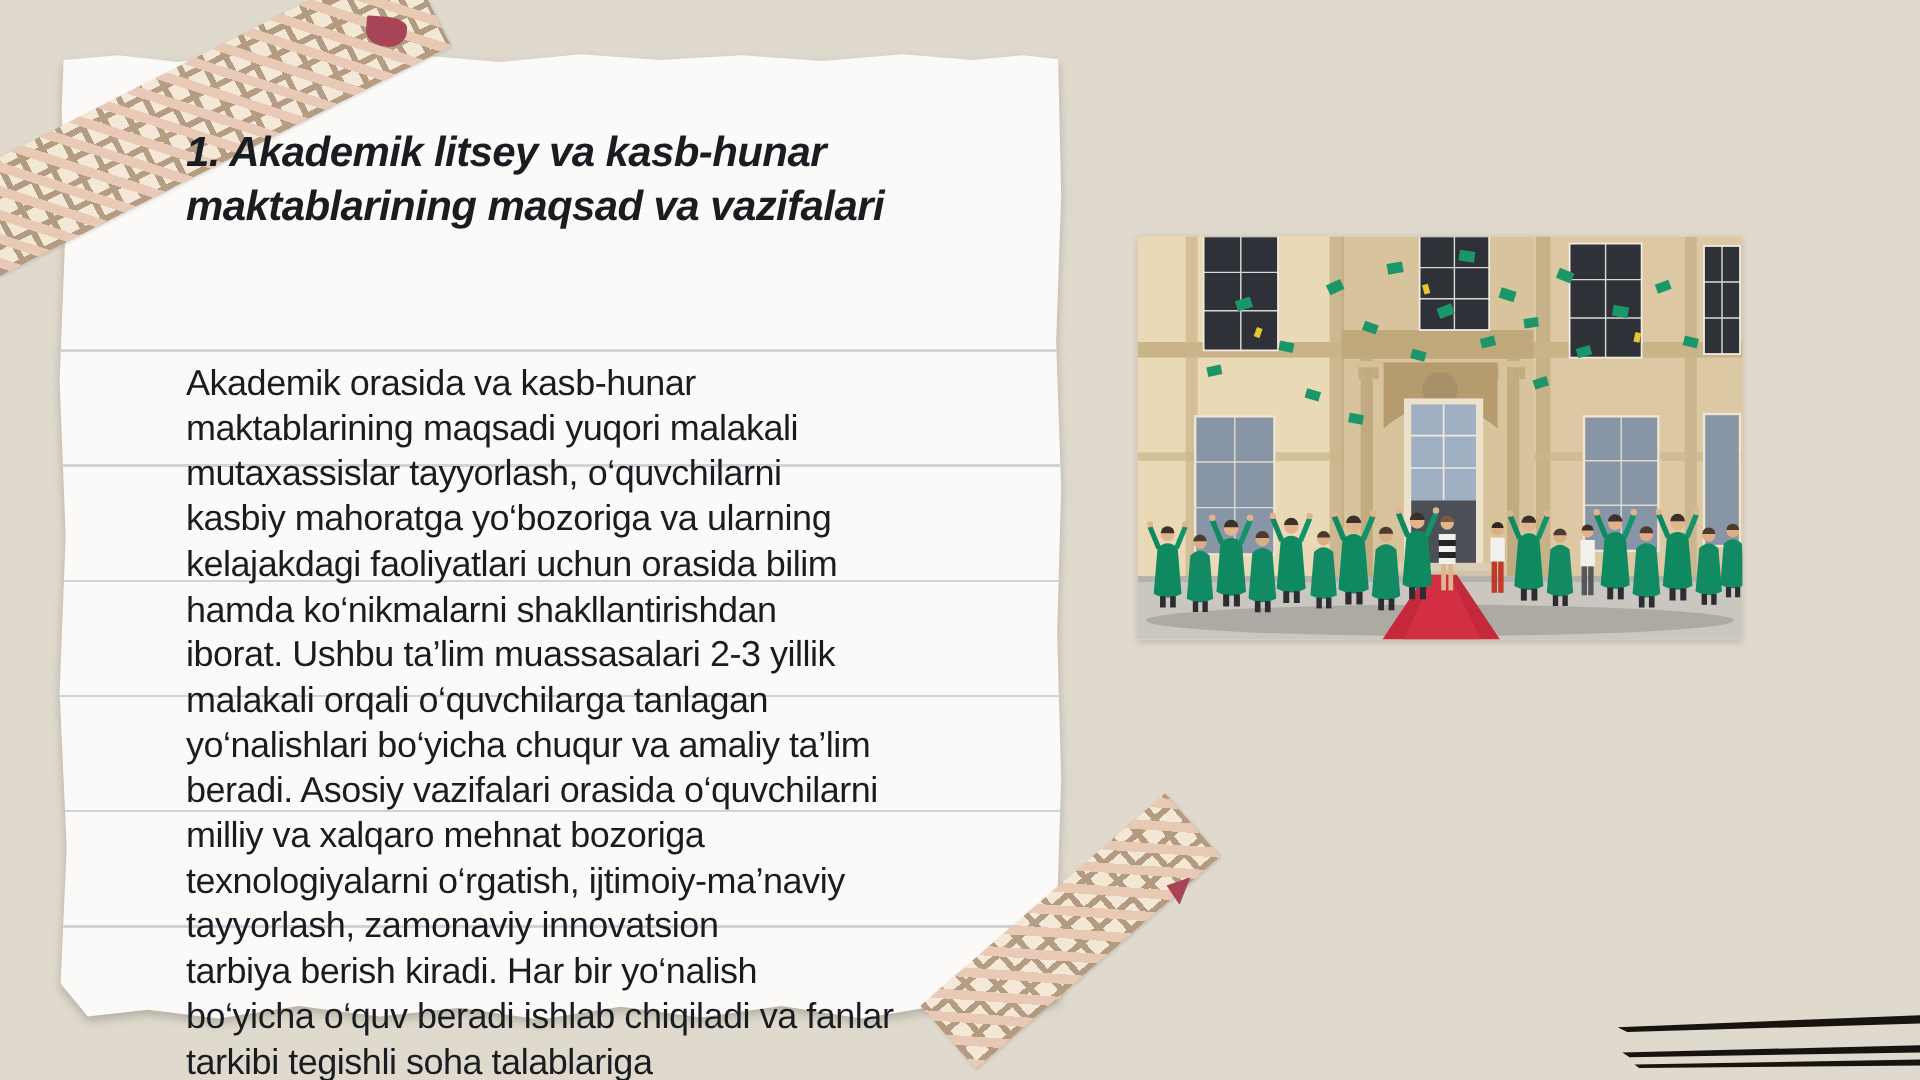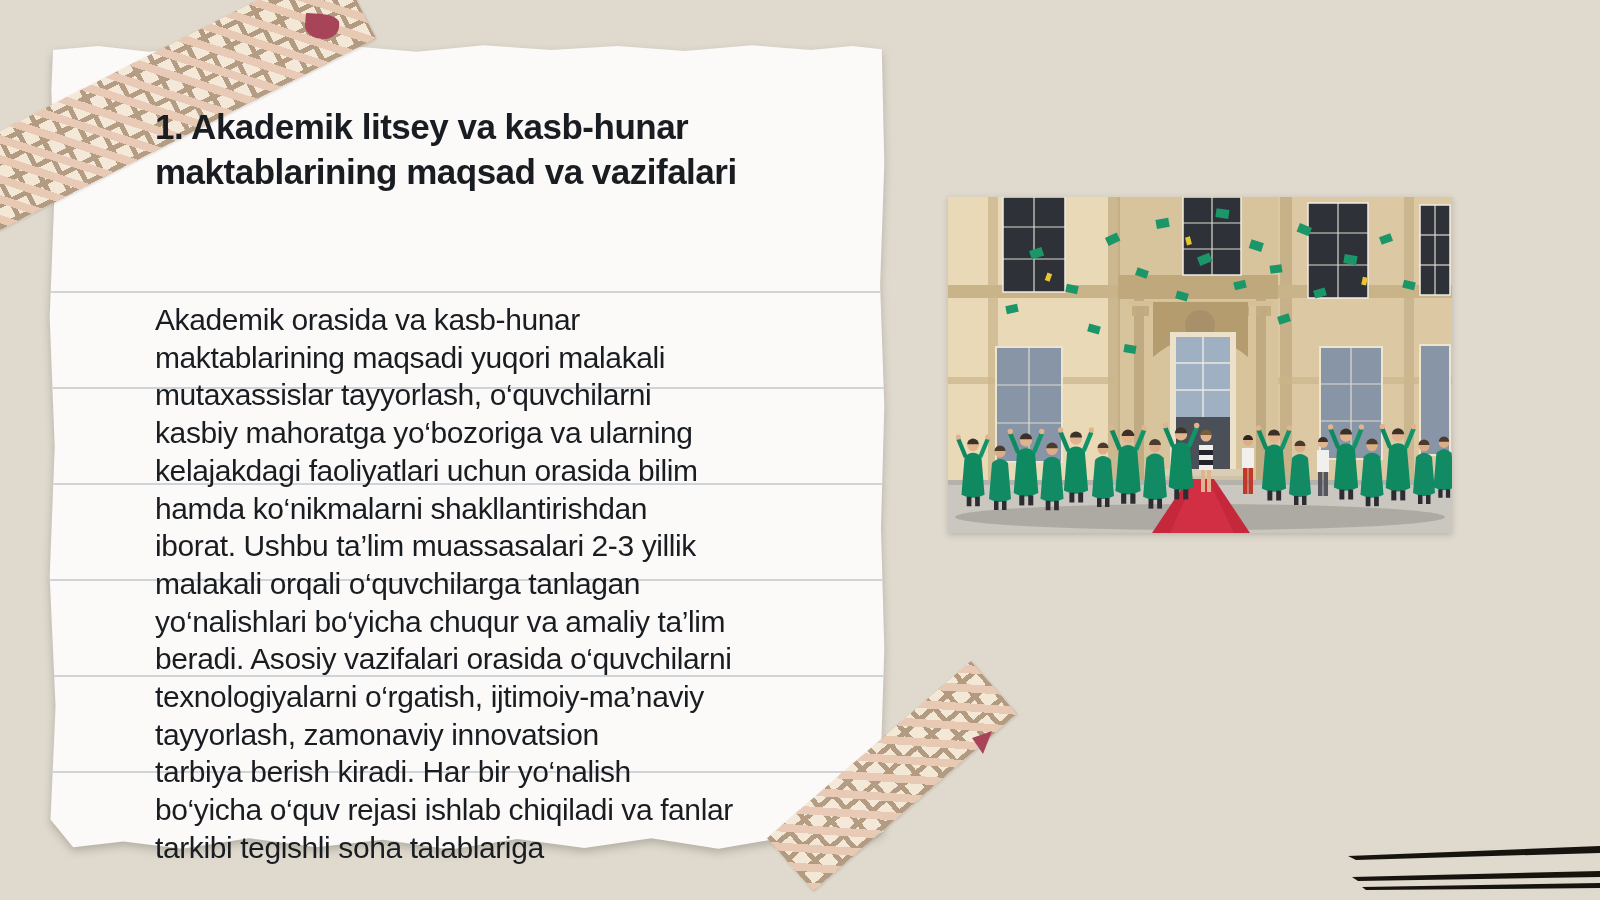--- a/index.html
+++ b/index.html
@@ -29,21 +29,21 @@
       0.3% 96%,0.9% 82%,0.2% 66%,0.8% 50%,0.2% 34%,0.8% 18%,0.4% 6%);
   }
   .rules{
     position:absolute;left:0;right:0;top:249px;height:484px;
     background:repeating-linear-gradient(to bottom,var(--rule-line,#cfd4d8) 0 2px,transparent 2px 96px);
   }
 
   
   .title{
     position:absolute;left:155px;top:104px;width:700px;
-    font-size:35px;line-height:45px;font-weight:bold;
+    font-size:35px;line-height:45px;font-weight:bold;font-style:italic;
     letter-spacing:-0.5px;color:var(--ink,#191c21);
     z-index:3;white-space:nowrap;
   }
   .body-text{
     position:absolute;left:155px;top:301px;width:700px;
     font-size:30px;line-height:37.7px;letter-spacing:-0.4px;
     color:var(--ink,#191c21);
     z-index:3;
   }
   .body-text div{white-space:nowrap;}
@@ -112,24 +112,25 @@
       <div>Akademik orasida va kasb-hunar</div>
       <div>maktablarining maqsadi yuqori malakali</div>
       <div>mutaxassislar tayyorlash, o‘quvchilarni</div>
       <div>kasbiy mahoratga yo‘bozoriga va ularning</div>
       <div>kelajakdagi faoliyatlari uchun orasida bilim</div>
       <div>hamda ko‘nikmalarni shakllantirishdan</div>
       <div>iborat. Ushbu ta’lim muassasalari 2-3 yillik</div>
       <div>malakali orqali o‘quvchilarga tanlagan</div>
       <div>yo‘nalishlari bo‘yicha chuqur va amaliy ta’lim</div>
       <div>beradi. Asosiy vazifalari orasida o‘quvchilarni</div>
+      <div>milliy va xalqaro mehnat bozoriga</div>
       <div>texnologiyalarni o‘rgatish, ijtimoiy-ma’naviy</div>
       <div>tayyorlash, zamonaviy innovatsion</div>
       <div>tarbiya berish kiradi. Har bir yo‘nalish</div>
-      <div>bo‘yicha o‘quv rejasi ishlab chiqiladi va fanlar</div>
+      <div>bo‘yicha o‘quv beradi ishlab chiqiladi va fanlar</div>
       <div>tarkibi tegishli soha talablariga</div>
     </div>
 
   <div class="photo" title="Graduates in green gowns tossing caps in front of a classical stone building">
     <svg width="504" height="336" viewBox="0 0 504 336">
 
       <rect x="0" y="0" width="504" height="336" fill="#e6d6b4"></rect>
       <rect x="0" y="0" width="170" height="336" fill="#ead9b6"></rect>
       <rect x="330" y="0" width="174" height="336" fill="#dcc9a4"></rect>
       <rect x="170" y="0" width="160" height="336" fill="#d8c49c"></rect>

